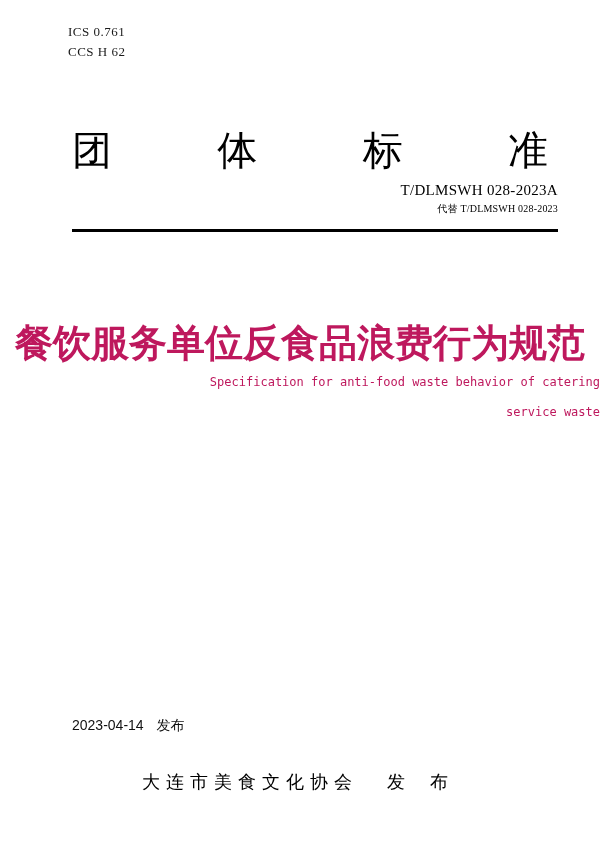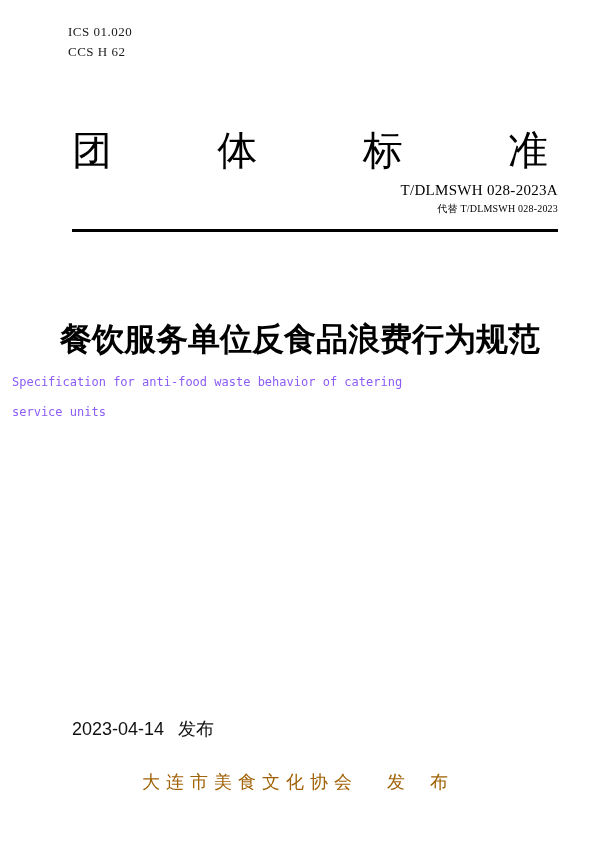--- a/index.html
+++ b/index.html
@@ -53,89 +53,89 @@
     background: #000;
   }
   .title-zh {
     position: absolute;
     left: 0;
     right: 0;
     top: 318px;
     text-align: center;
     font-family: "Liberation Sans", "DejaVu Sans", sans-serif;
     font-weight: 700;
-    font-size: 32px;
+    font-size: 38px;
     letter-spacing: 0px;
-    color: #000000;
+    color: #be185d;
   }
   .title-en {
     position: absolute;
-    left: 12px;
+    left: 3px;
     right: 0;
-    text-align: left;
+    text-align: right;
     font-family: "DejaVu Sans Mono", monospace;
     font-size: 12px;
     letter-spacing: 0px;
-    color: #8b5cf6;
+    color: #be185d;
   }
   .title-en.line1 { top: 375px; }
   .title-en.line2 { top: 405px; }
   .dates-row {
     position: absolute;
     left: 72px;
     right: 34px;
     top: 717px;
     display: flex;
     justify-content: space-between;
     font-family: "Liberation Sans", "DejaVu Sans", sans-serif;
-    font-size: 18px;
+    font-size: 14px;
     color: #111;
   }
   .date-label { margin-left: 9px; }
   .publisher-row {
     position: absolute;
     left: 0;
     right: 0;
     top: 770px;
     text-align: center;
     font-family: "Liberation Sans", "DejaVu Sans", sans-serif;
     font-size: 18px;
     letter-spacing: 6px;
-    color: #a16207;
+    color: #000000;
   }
   .publish-label { margin-left: 18px; letter-spacing: 10px; }
 </style>
 </head>
 <body>
 
 <div class="page">
 
   <div class="codes">
-    <div>ICS 01.020</div>
+    <div>ICS 0.761</div>
     <div>CCS H 62</div>
   </div>
 
   <div class="standard-type">
     <span>团</span>
     <span>体</span>
     <span>标</span>
     <span>准</span>
   </div>
 
   <div class="std-number-block">
     <div class="std-number">T/DLMSWH 028-2023A</div>
     <div class="std-replaces">代替 T/DLMSWH 028-2023</div>
   </div>
 
   <div class="rule-top"></div>
 
   <div class="title-zh">餐饮服务单位反食品浪费行为规范</div>
 
   <div class="title-en line1">Specification for anti-food waste behavior of catering</div>
-  <div class="title-en line2">service units</div>
+  <div class="title-en line2">service waste</div>
 
   <div class="dates-row">
     <div>
       <span>2023-04-14</span>
       <span class="date-label">发布</span>
     </div>
   </div>
 
   <div class="publisher-row">
     <span>大连市美食文化协会</span>

